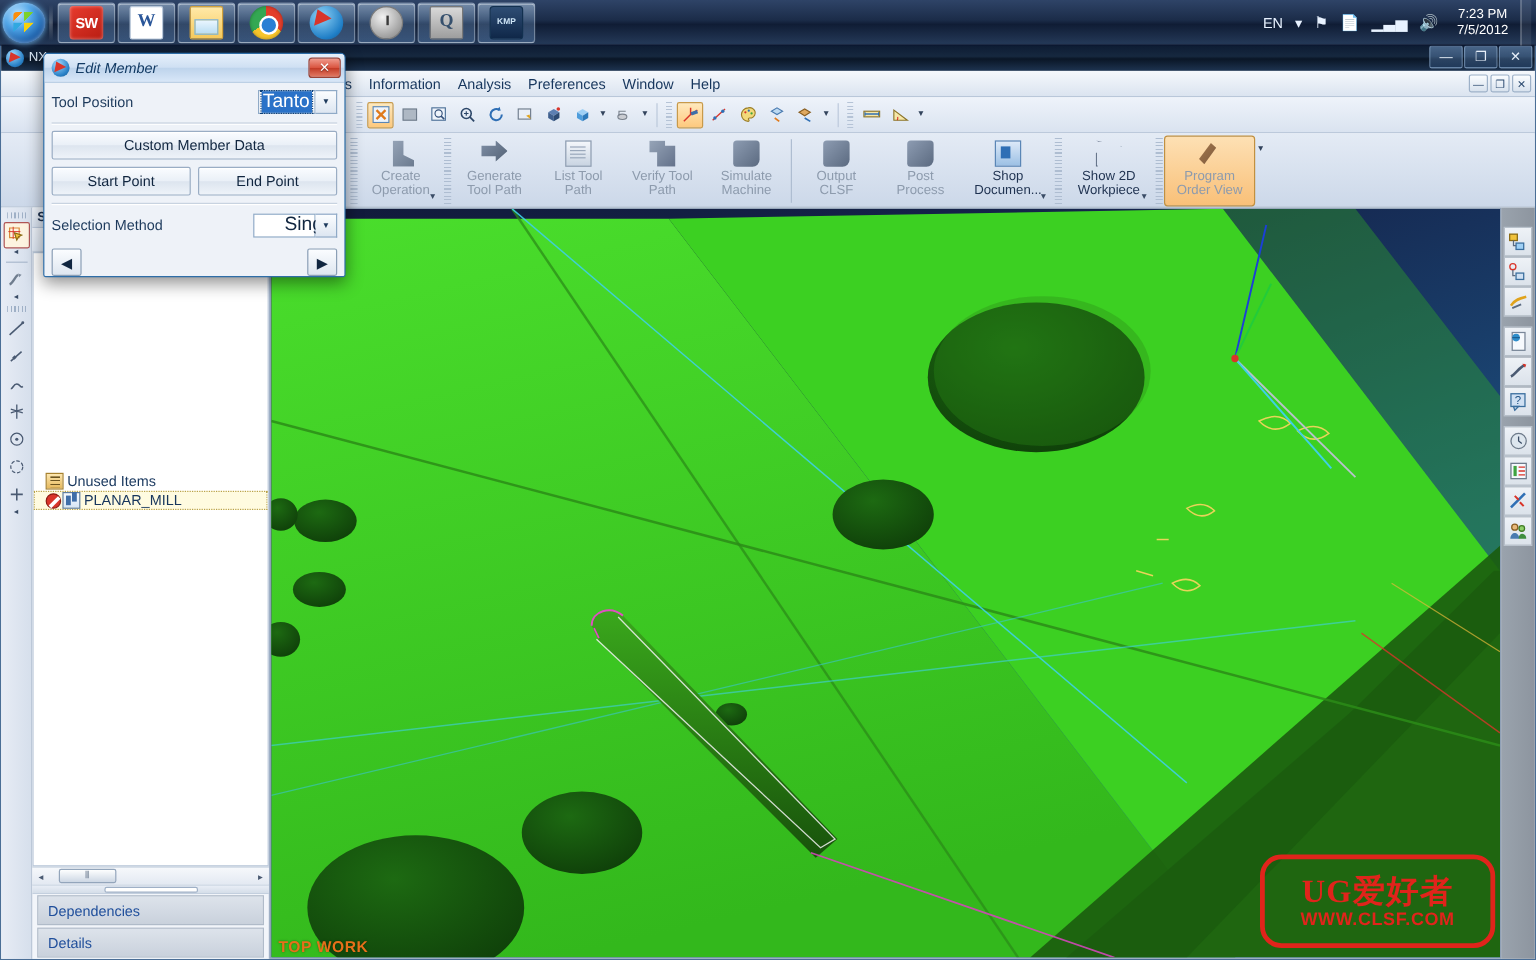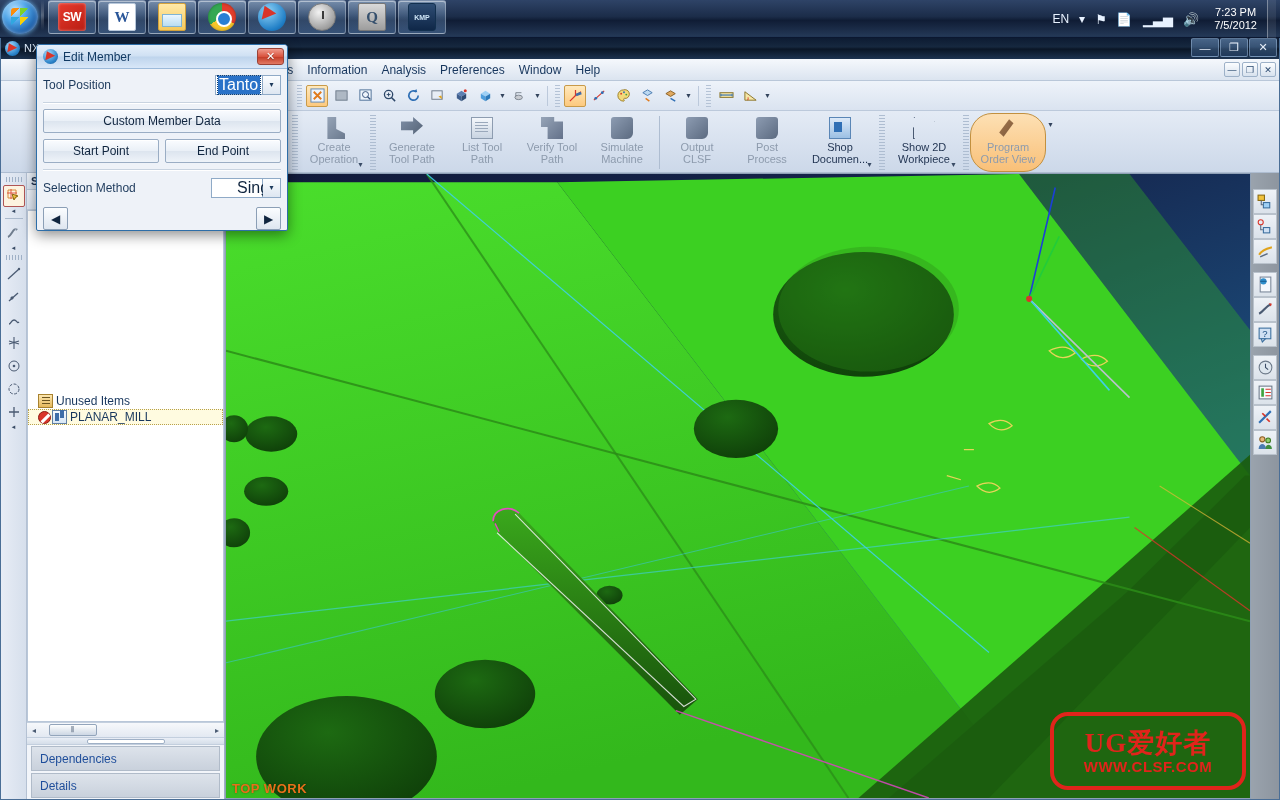--- a/index.html
+++ b/index.html
@@ -14,21 +14,21 @@
   body {
     background: linear-gradient(180deg,#7a9cc4 0%,#8fb0d2 40%,#a8c4dd 100%);
     position: relative;
   }
 
   
   #taskbar {
     position: absolute; left:0; top:0; width:1280px; height:38px;
     background: linear-gradient(180deg, rgba(40,60,95,0.92) 0%, rgba(22,38,66,0.95) 45%, rgba(12,24,48,0.97) 55%, rgba(30,50,80,0.93) 100%);
     border-bottom: 1px solid #0b1730;
-    display: flex; align-items: flex-start;
+    display: flex; align-items: center;
     z-index: 500;
   }
   .start-orb {
     width: 36px; height: 34px; margin-left: 2px;
     border-radius: 50%;
     background: radial-gradient(circle at 36% 30%, #bde4ff 0%, #4fa5e8 35%, #1c5ea8 70%, #0b3c76 100%);
     box-shadow: 0 0 5px rgba(120,200,255,.85), inset 0 0 4px rgba(255,255,255,.5);
     position: relative; cursor: pointer;
     flex: 0 0 auto;
   }
@@ -165,21 +165,21 @@
     display:flex; align-items:stretch; padding:2px 0 0 2px;
   }
   .rgrip { width:6px; align-self:stretch; margin:2px 1px;
      background: repeating-linear-gradient(180deg,#aebdd1 0 1px, transparent 1px 3px); }
   .rbtn {
     width:70px; display:flex; flex-direction:column; align-items:center; justify-content:flex-start;
     padding-top:3px; cursor:pointer; position:relative;
     border:1px solid transparent; border-radius:3px;
   }
   .rbtn.wide { width:76px; }
-  .rbtn.sel { border-color:#c2903f; background:linear-gradient(180deg,#fde0b4,#f9c078);border-radius:22px;}
+  .rbtn.sel { border-color:#c2903f; background:linear-gradient(180deg,#fde0b4,#f9c078);}
   .rbtn .ricon { width:22px;height:22px;margin-bottom:2px; position:relative; }
   .rbtn .rlabel {
     font-size:11px; line-height:12px; text-align:center; color:#8d9bad; width:100%;
     white-space:pre-line;
   }
   .rbtn.enabled .rlabel { color:#1f3250; }
   .rbtn .rcaret { position:absolute; right:4px; bottom:3px; font-size:7px; color:#3a4c66;}
   .rsep { width:1px; align-self:stretch; margin:3px 2px; background:#aebdd1;}
 
   
@@ -294,21 +294,21 @@
   #dlg-title{
     height:24px; display:flex; align-items:center; padding:0 3px 0 6px;
     background: linear-gradient(180deg,#e6f0fb 0%, #cfe0f3 48%, #bed4ec 52%, #d8e7f8 100%);
     border-bottom:1px solid #9cbada; border-radius:3px 3px 0 0; cursor:move;
   }
   #dlg-title .dlg-logo{ width:15px;height:15px;border-radius:50%;margin-right:5px;
      background: radial-gradient(circle at 35% 30%,#a4dcff,#2a82c8 65%,#14538a);position:relative;}
   #dlg-title .dlg-logo::after{content:"";position:absolute;left:3px;top:3px;width:0;height:0;
      border-left:9px solid #d9352a;border-top:3px solid transparent;border-bottom:6px solid transparent;
      transform:rotate(10deg);}
-  #dlg-title .dlg-name{ font-size:12px;color:#123a63; font-weight:normal;}
+  #dlg-title .dlg-name{ font-size:12px;color:#123a63; font-weight:normal;font-style:italic;}
   #dlg-close{ margin-left:auto; width:27px;height:17px; border:1px solid #9a4236; border-radius:3px;
      background: linear-gradient(180deg,#f09a8c 0%,#d9543f 50%,#c23a26 52%,#e27a64 100%);
      color:#fff; font-size:11px; display:flex;align-items:center;justify-content:center;cursor:pointer;
      text-shadow:0 1px 1px rgba(0,0,0,.4);}
   #dlg-body{ padding:4px 6px 0 6px; }
   .dlg-sep{ height:1px; background:#c8d3e0; margin:6px 0; box-shadow:0 1px 0 #ffffff;}
   .row{ display:flex; align-items:center; height:23px; }
   .row .lbl{ font-size:12px; color:#1d3a5c; flex:1 1 auto;}
   .combo{ display:flex; align-items:stretch; height:20px; }
   .combo .cval{

